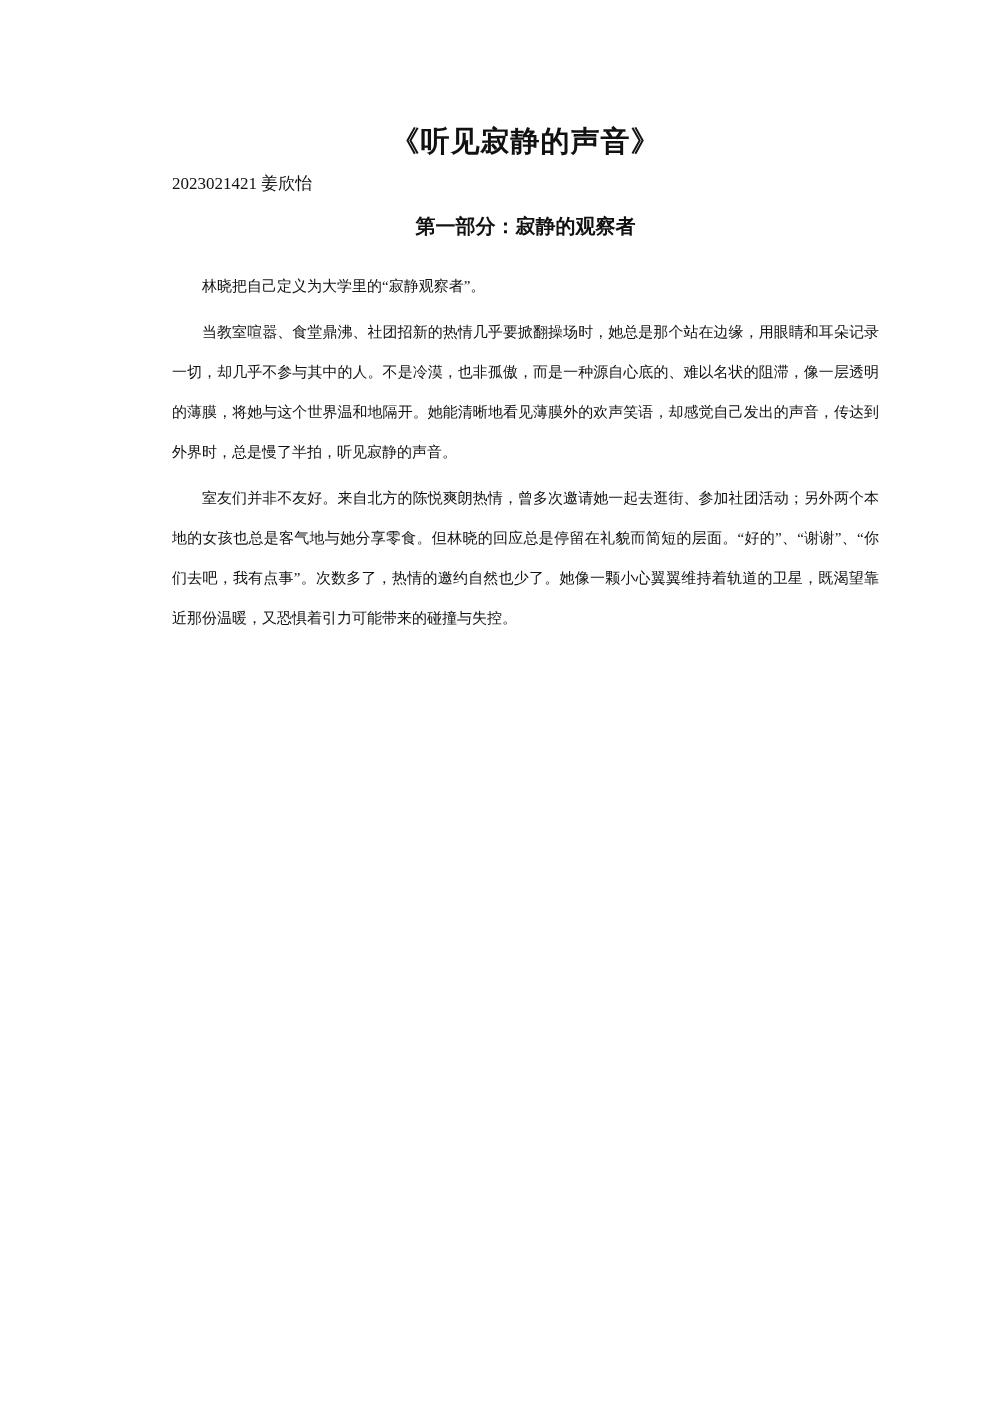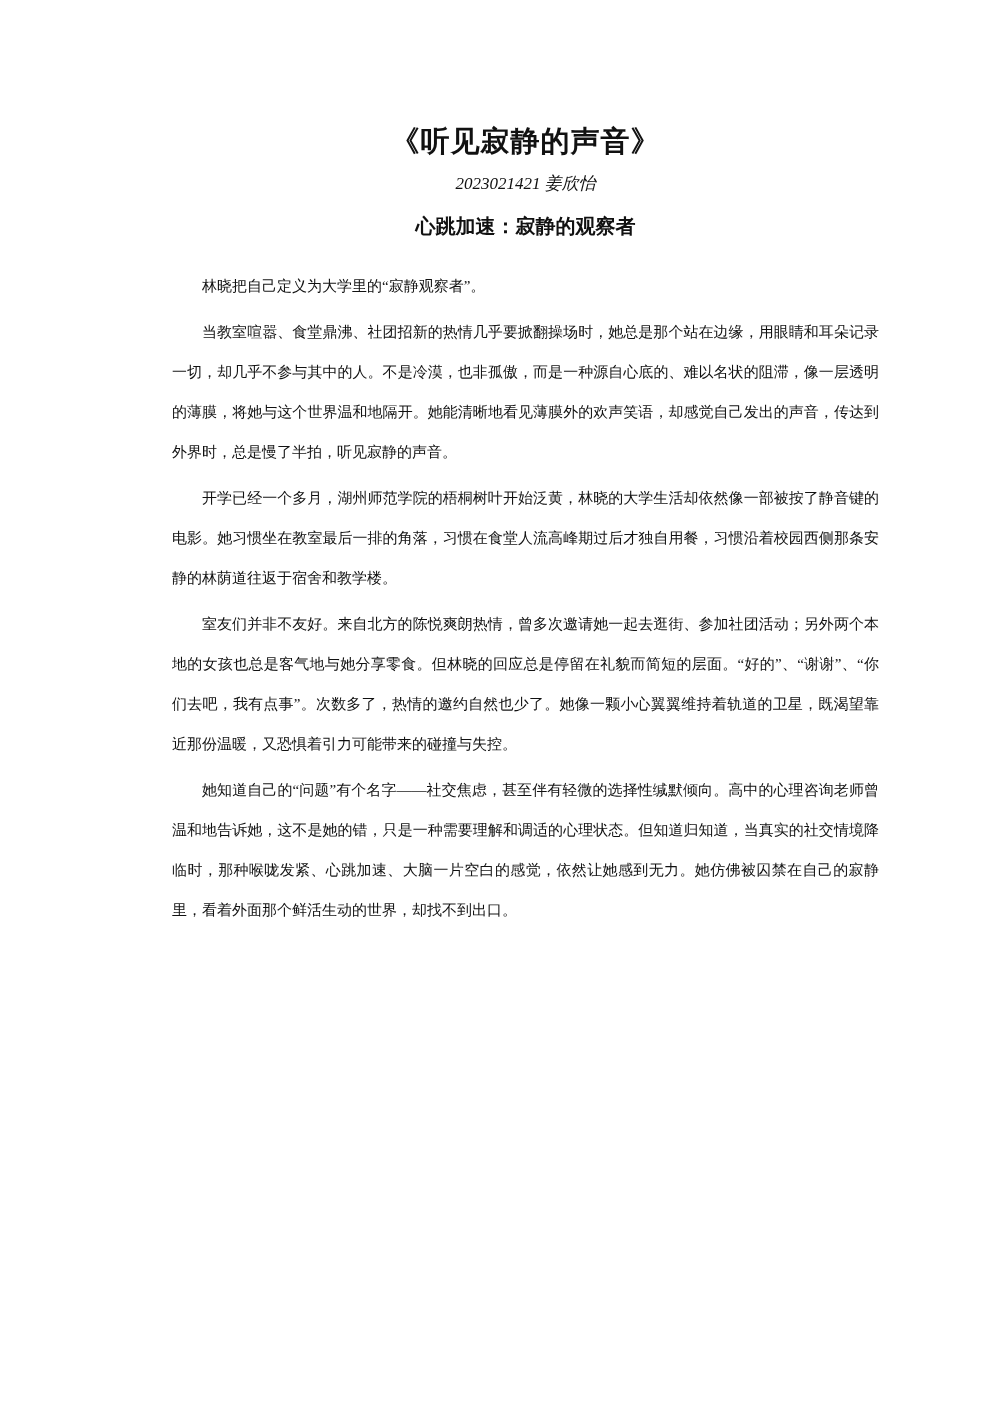--- a/index.html
+++ b/index.html
@@ -22,24 +22,23 @@
   .doc-title {
     margin: 0;
     text-align: center;
     font-size: 29px;
     font-weight: bold;
     line-height: 38px;
     letter-spacing: 1px;
   }
   .doc-author {
     margin-top: 12px;
-    text-align: center;
+    text-align: left;
     font-size: 17px;
     line-height: 24px;
-    font-style: italic;
   }
   .section-heading {
     margin: 16px 0 0 0;
     text-align: center;
     font-size: 20px;
     font-weight: bold;
     line-height: 28px;
   }
   .doc-body {
     margin-top: 26px;
@@ -54,22 +53,20 @@
   }
 </style>
 </head>
 <body>
 
 <div class="page">
   <h1 class="doc-title">《听见寂静的声音》</h1>
 
   <div class="doc-author">2023021421 姜欣怡</div>
 
-  <h2 class="section-heading">心跳加速：寂静的观察者</h2>
+  <h2 class="section-heading">第一部分：寂静的观察者</h2>
 
   <div class="doc-body">
     <p>林晓把自己定义为大学里的“寂静观察者”。</p>
     <p>当教室喧嚣、食堂鼎沸、社团招新的热情几乎要掀翻操场时，她总是那个站在边缘，用眼睛和耳朵记录一切，却几乎不参与其中的人。不是冷漠，也非孤傲，而是一种源自心底的、难以名状的阻滞，像一层透明的薄膜，将她与这个世界温和地隔开。她能清晰地看见薄膜外的欢声笑语，却感觉自己发出的声音，传达到外界时，总是慢了半拍，听见寂静的声音。</p>
-    <p>开学已经一个多月，湖州师范学院的梧桐树叶开始泛黄，林晓的大学生活却依然像一部被按了静音键的电影。她习惯坐在教室最后一排的角落，习惯在食堂人流高峰期过后才独自用餐，习惯沿着校园西侧那条安静的林荫道往返于宿舍和教学楼。</p>
     <p>室友们并非不友好。来自北方的陈悦爽朗热情，曾多次邀请她一起去逛街、参加社团活动；另外两个本地的女孩也总是客气地与她分享零食。但林晓的回应总是停留在礼貌而简短的层面。“好的”、“谢谢”、“你们去吧，我有点事”。次数多了，热情的邀约自然也少了。她像一颗小心翼翼维持着轨道的卫星，既渴望靠近那份温暖，又恐惧着引力可能带来的碰撞与失控。</p>
-    <p>她知道自己的“问题”有个名字——社交焦虑，甚至伴有轻微的选择性缄默倾向。高中的心理咨询老师曾温和地告诉她，这不是她的错，只是一种需要理解和调适的心理状态。但知道归知道，当真实的社交情境降临时，那种喉咙发紧、心跳加速、大脑一片空白的感觉，依然让她感到无力。她仿佛被囚禁在自己的寂静里，看着外面那个鲜活生动的世界，却找不到出口。</p>
   </div>
 </div>
 
 </body></html>

